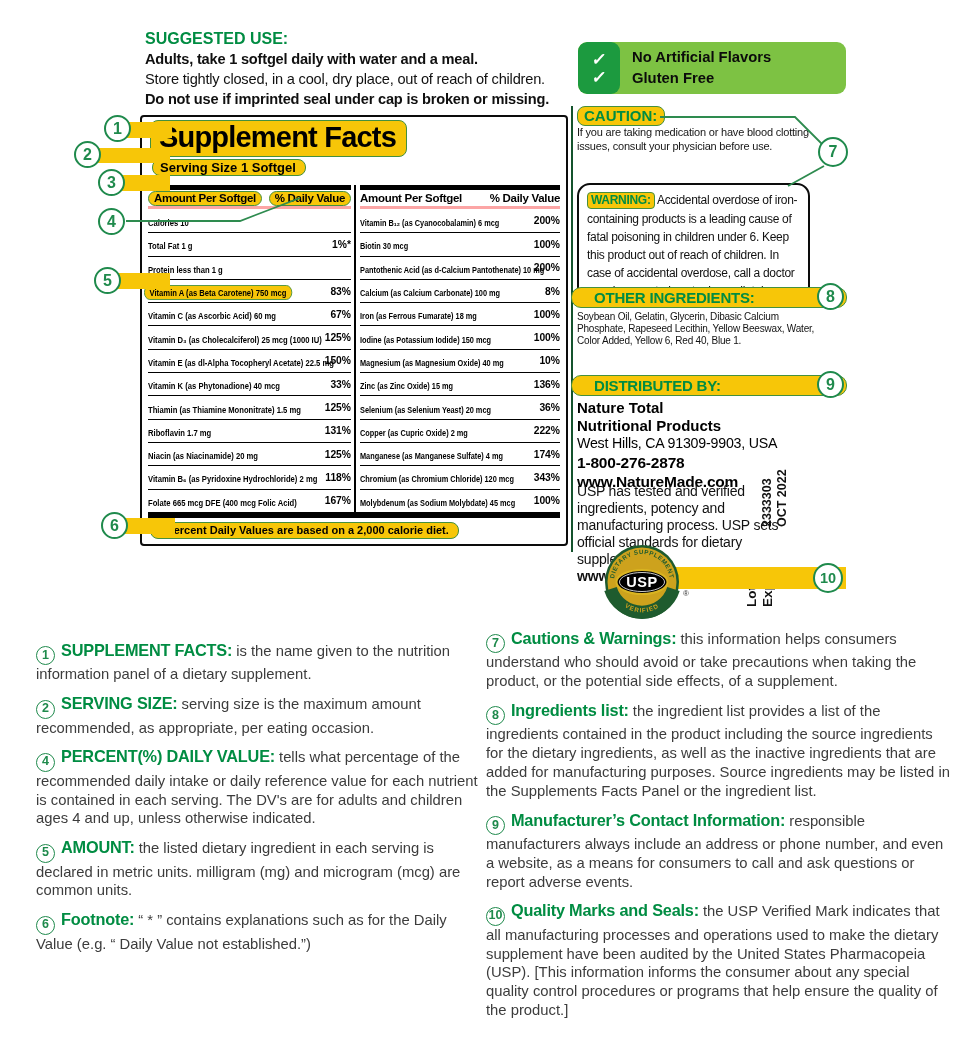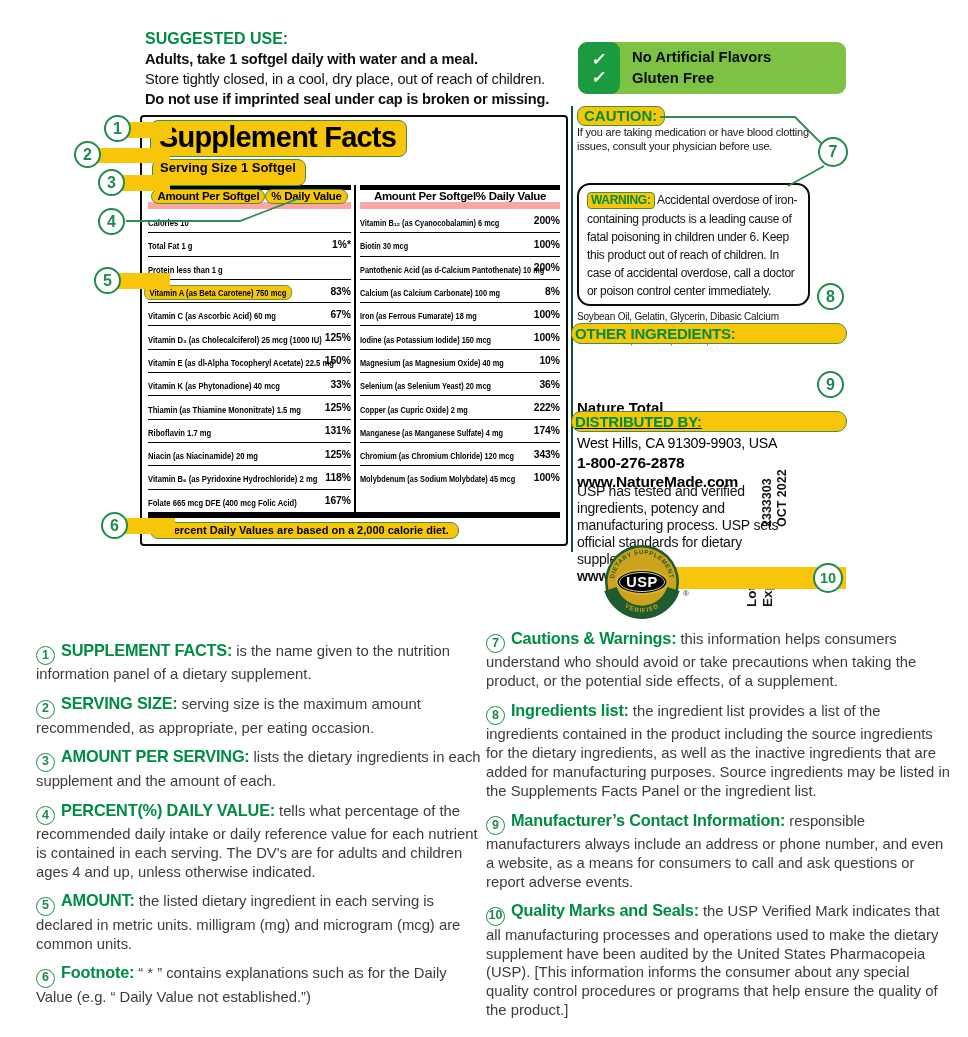--- a/index.html
+++ b/index.html
@@ -27,51 +27,51 @@
   #badges .strip .chk{color:#fff;font-weight:bold;font-size:17px;line-height:1;transform:skewX(-8deg);}
   #badges .btxt{flex:1;display:flex;flex-direction:column;justify-content:center;padding-left:12px;}
   #badges .badge-line{font-weight:bold;font-size:14.8px;color:#0b0b0b;line-height:1.45;}
 
   
   #panel{position:absolute;left:140px;top:115px;width:428px;height:431px;border:2.5px solid #0c0c0c;border-radius:4px;background:#fff;padding:0 6px;z-index:2;}
   .pill{background:var(--yellow);border:1.3px solid var(--pillborder);border-radius:8px;display:inline-block;}
   #panel-title-row{height:42px;position:relative;}
   #panel-title{position:absolute;left:2px;top:3px;padding:0 10px 2px 8px;font-weight:bold;font-size:29px;letter-spacing:-0.8px;color:#000;line-height:1.15;}
   #serving-row{height:24px;position:relative;}
-  #serving-pill{position:absolute;left:4px;top:0;padding:0 9px 10px 7px;font-weight:bold;font-size:13px;color:#000;}
+  #serving-pill{position:absolute;left:4px;top:0;padding:0 9px 0 7px;font-weight:bold;font-size:13px;color:#000;}
   #cols{display:flex;margin-top:2px;}
   .col{width:50%;}
   .col-left{padding-right:3px;}
   .col-right{border-left:2px solid #000;padding-left:4px;}
-  .col-head{border-top:5px solid #000;border-bottom:7px solid #fca5a5;height:24px;display:flex;align-items:center;justify-content:center;}
+  .col-head{border-top:5px solid #000;border-bottom:3px solid #fca5a5;height:24px;display:flex;align-items:center;justify-content:space-between;}
   .col-head .hd{font-weight:bold;font-size:11.5px;letter-spacing:-0.3px;white-space:nowrap;}
   .col-head .pill{padding:0 5px 1px 5px;}
   .col .row{display:flex;align-items:center;justify-content:flex-end;height:23.3px;}
   .col .row + .row{border-top:1.5px solid #000;}
   .col{border-bottom:6px solid #000;}
   .rlabel-wrap{flex:1 1 0;min-width:0;overflow:visible;}
   .rlabel{display:inline-block;white-space:nowrap;font-weight:bold;font-size:9.8px;color:#000;transform:scaleX(.78);transform-origin:0 50%;}
   .col-right .rlabel{transform:scaleX(.75);}
   .rlabel.hl{background:var(--yellow);border:1.5px solid var(--pillborder);border-radius:8px;padding:1px 6px;margin-left:-4px;}
   .rdv{flex:none;font-weight:bold;font-size:10.3px;color:#000;margin-left:3px;}
   #footnote-pill{margin:4px 0 0 2px;padding:1px 9px 2px 8px;font-weight:bold;font-size:11px;color:#000;width:fit-content;}
 
   
   #vrule{position:absolute;left:571px;top:106px;height:446px;width:0;border-left:2px solid #14532d;z-index:1;}
   #caution{position:absolute;left:577px;top:106px;width:245px;}
   #caution .pill{padding:0 7px 1px 6px;font-weight:bold;font-size:15px;color:var(--green);}
   #caution .ctext{margin-top:0;font-size:11px;color:#161616;line-height:1.23;letter-spacing:-0.2px;}
   #warning{position:absolute;left:577px;top:183px;width:233px;border:2px solid #0c0c0c;border-radius:13px;padding:5px 7px 5px 8px;background:#fff;}
   #warning .pill{padding:0 3px;font-weight:bold;font-size:12px;color:var(--green);border-radius:4px;}
   #warning .wtext{font-size:12px;color:#111;letter-spacing:-0.3px;line-height:1.21;}
-  .sec-bar{position:absolute;left:571px;width:276px;height:21px;background:var(--yellow);border:1.5px solid var(--pillborder);border-radius:10px;display:flex;align-items:center;padding-left:3px;z-index:2;margin-top:36px;}
+  .sec-bar{position:absolute;left:571px;width:276px;height:21px;background:var(--yellow);border:1.5px solid var(--pillborder);border-radius:10px;display:flex;align-items:center;padding-left:22px;z-index:2;}
   .sec-bar .sec-title{color:var(--green);font-weight:bold;font-size:15px;letter-spacing:-0.2px;}
   #oi-bar{top:287px;}
   #oi-text{position:absolute;left:577px;top:311px;width:252px;font-size:10px;color:#121212;line-height:1.21;letter-spacing:-0.2px;}
-  #dist-bar{top:375px;text-decoration:underline;}
+  #dist-bar{top:375px;}
   #dist-block{position:absolute;left:577px;top:399px;width:230px;color:#000;}
   #dist-block .d1{font-weight:bold;font-size:15px;line-height:1.2;}
   #dist-block .d2{font-size:14.2px;line-height:1.25;letter-spacing:-0.2px;}
   #dist-block .d3{font-weight:bold;font-size:15.5px;line-height:1.25;letter-spacing:-0.2px;}
   #usp-note{position:absolute;left:577px;top:483px;width:208px;font-size:14px;color:#111;line-height:1.22;letter-spacing:-0.2px;}
   #usp-note b{font-weight:bold;}
 
   
   #lot-values{position:absolute;left:760px;top:527px;transform:rotate(-90deg);transform-origin:0 0;white-space:nowrap;}
   #lot-values div{font-weight:bold;font-size:12.5px;color:#111;line-height:1.2;}
@@ -250,20 +250,24 @@
           <div class="row">
             <span class="rlabel-wrap"><span class="rlabel">Iodine (as Potassium Iodide) 150 mcg</span></span>
             <span class="rdv">100%</span>
           </div>
 
           <div class="row">
             <span class="rlabel-wrap"><span class="rlabel">Magnesium (as Magnesium Oxide) 40 mg</span></span>
             <span class="rdv">10%</span>
           </div>
 
+          <div class="row">
+            <span class="rlabel-wrap"><span class="rlabel">Zinc (as Zinc Oxide) 15 mg</span></span>
+            <span class="rdv">136%</span>
+          </div>
 
           <div class="row">
             <span class="rlabel-wrap"><span class="rlabel">Selenium (as Selenium Yeast) 20 mcg</span></span>
             <span class="rdv">36%</span>
           </div>
 
           <div class="row">
             <span class="rlabel-wrap"><span class="rlabel">Copper (as Cupric Oxide) 2 mg</span></span>
             <span class="rdv">222%</span>
           </div>
@@ -361,21 +365,20 @@
   <div id="c8" class="co">8</div>
   <div id="c9" class="co">9</div>
   <div id="c10" class="co">10</div>
 
   <div id="legend-left">
 
       <p class="litem"><span class="lnum">1</span><span class="lhead">SUPPLEMENT FACTS:</span><span class="lbody">is the name given to the nutrition information panel of a dietary supplement.</span></p>
 
       <p class="litem"><span class="lnum">2</span><span class="lhead">SERVING SIZE:</span><span class="lbody">serving size is the maximum amount recommended, as appropriate, per eating occasion.</span></p>
 
-      <p class="litem"><span class="lnum">3</span><span class="lhead">AMOUNT PER SERVING:</span><span class="lbody">lists the dietary ingredients in each supplement and the amount of each.</span></p>
 
       <p class="litem"><span class="lnum">4</span><span class="lhead">PERCENT(%) DAILY VALUE:</span><span class="lbody">tells what percentage of the recommended daily intake or daily reference value for each nutrient is contained in each serving.  The DV's are for adults and children ages 4 and up, unless otherwise indicated.</span></p>
 
       <p class="litem"><span class="lnum">5</span><span class="lhead">AMOUNT:</span><span class="lbody">the listed dietary ingredient in each serving is declared in metric units. milligram (mg) and microgram (mcg) are common units.</span></p>
 
       <p class="litem"><span class="lnum">6</span><span class="lhead">Footnote:</span><span class="lbody">“ * ” contains explanations such as for the Daily Value (e.g. “ Daily Value not established.”)</span></p>
     </div>
   <div id="legend-right">
 
       <p class="litem"><span class="lnum">7</span><span class="lhead">Cautions &amp; Warnings:</span><span class="lbody">this information helps consumers understand who should avoid or take precautions when taking the product, or the potential side effects, of a supplement.</span></p>

